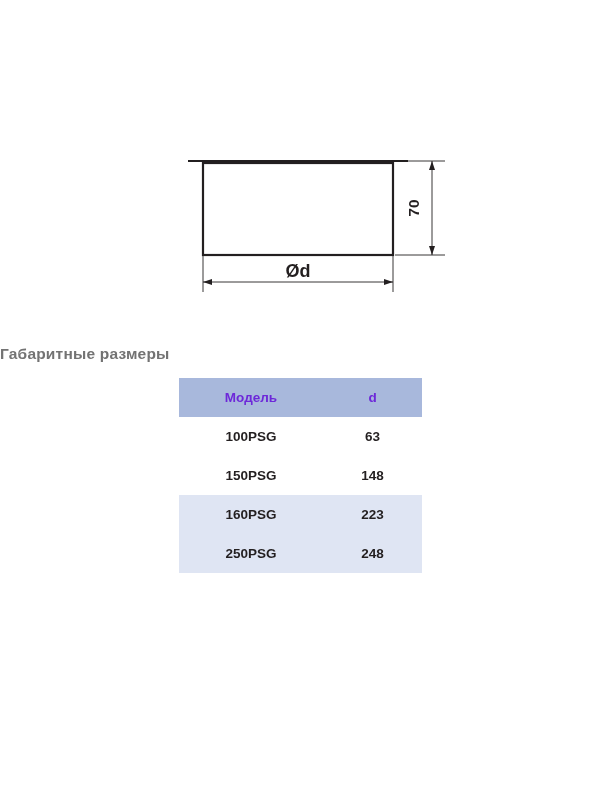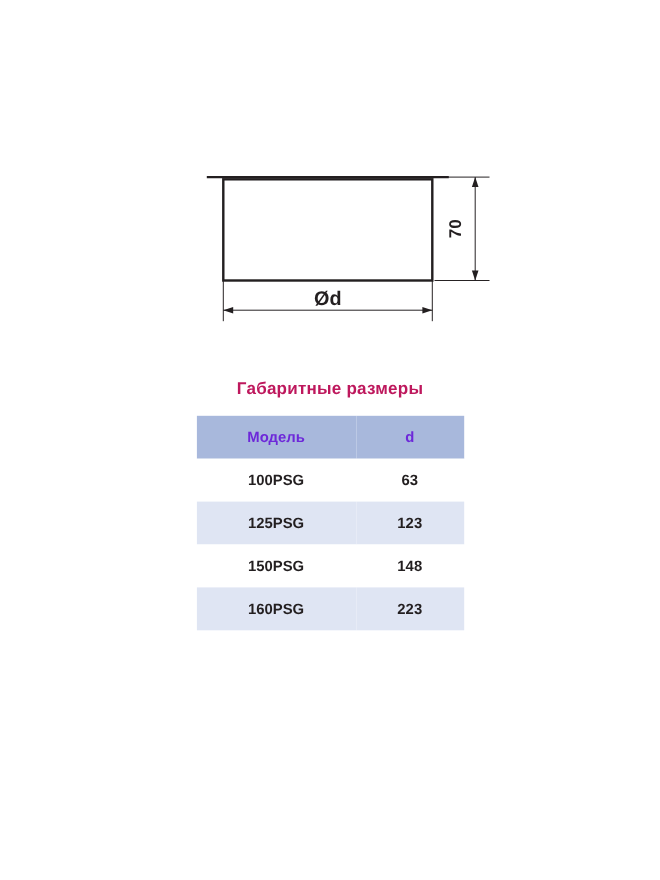--- a/index.html
+++ b/index.html
@@ -26,24 +26,23 @@
   }
 
   
   .table-block {
     position: absolute;
     left: 0;
     top: 345px;
     width: 600px;
   }
   .table-title {
-    text-align: center;
     font-size: 15.5px;
     font-weight: bold;
-    color: #be185d;
+    color: #737373;
     letter-spacing: 0.2px;
     margin-bottom: 15px;
   }
   table.dims {
     border-collapse: collapse;
     width: 243px;
     margin: 0 auto;
     table-layout: fixed;
   }
   table.dims th,
@@ -114,27 +113,27 @@
       <tr>
         <th class="col-model">Модель</th>
         <th class="col-d">d</th>
       </tr>
     </thead>
     <tbody>
       <tr class="odd">
         <td>100PSG</td>
         <td>63</td>
       </tr>
-      <tr class="even">
-        <td>125PSG</td>
-        <td>123</td>
-      </tr>
       <tr class="odd">
         <td>150PSG</td>
         <td>148</td>
       </tr>
       <tr class="even">
         <td>160PSG</td>
         <td>223</td>
       </tr>
+      <tr class="even">
+        <td>250PSG</td>
+        <td>248</td>
+      </tr>
     </tbody>
   </table>
 </div>
 
 </body></html>

